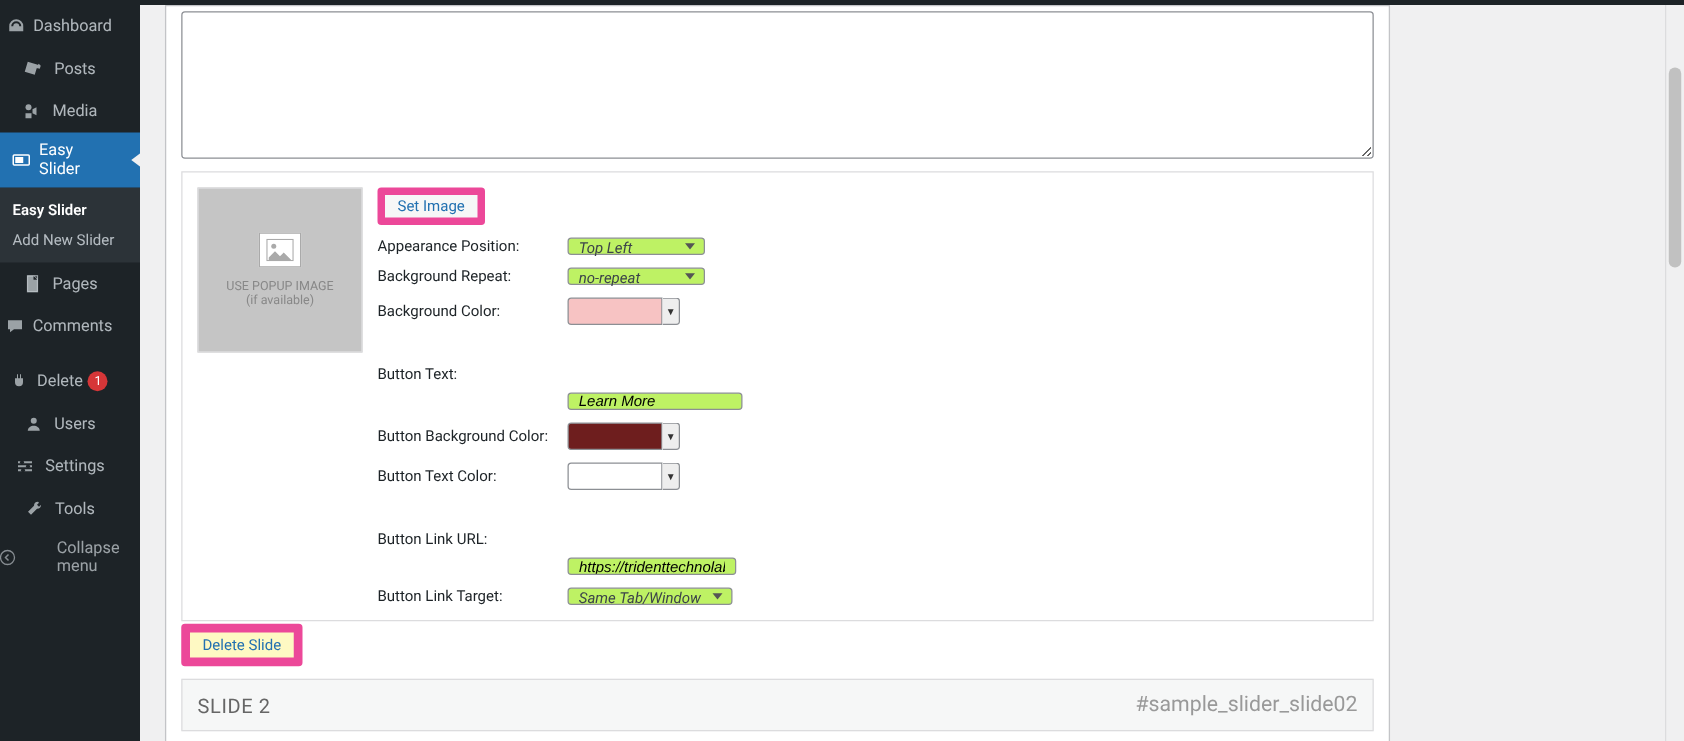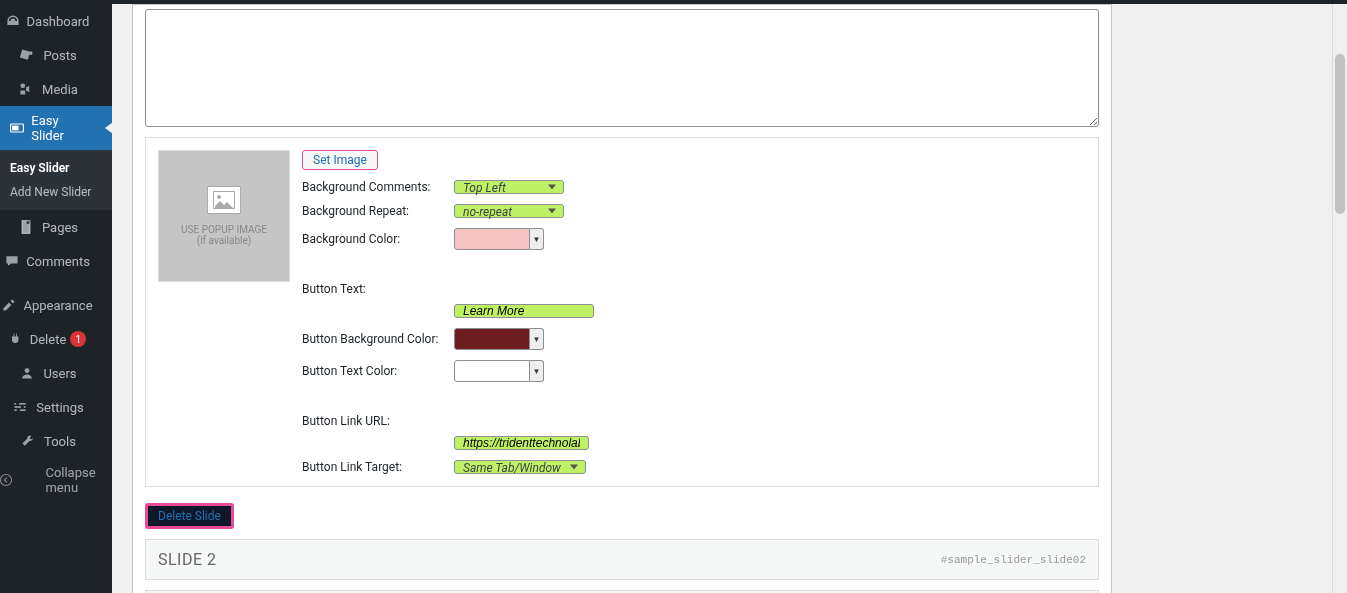--- a/index.html
+++ b/index.html
@@ -71,21 +71,21 @@
     width:132px; height:132px; border:1px solid #dcdcde; background:#c5c5c5;
     display:flex; flex-direction:column; align-items:center; justify-content:center;
     color:#888; font-size:10px; text-align:center; gap:10px;
   }
   .image-placeholder .img-icon {
     width:34px; height:28px; background:#fff; border:1px solid #aaa;
     display:flex; align-items:center; justify-content:center;
   }
   .fields { flex:1; }
   .btn-outline {
-    display:inline-block; border:1px solid #ec4899; color:#2271b1; background:#f6f7f7;
+    display:inline-block; border:6px solid #ec4899; color:#2271b1; background:#f6f7f7;
     padding:2px 10px; font-size:12px; border-radius:3px; cursor:pointer;
   }
   .field-row { display:flex; align-items:center; margin-top:10px; font-size:12px; }
   .field-label { width:152px; color:#1d2327; font-size:12px; }
   .select, .text-input {
     height:14px; border:1px solid #8c8f94; border-radius:3px; background:#bef264;
     font-size:12px; padding:0 24px 0 8px; min-width:110px;font-style:italic;
   }
   .text-input { padding: 0 8px; width:140px;margin-top:44px; }
   .select-wrap { position:relative; display:inline-block; }
@@ -97,30 +97,30 @@
   .color-swatch-wrap { display:flex; align-items:center; }
   .color-swatch {
     width:76px; height:22px; border:1px solid #8c8f94; border-radius:3px 0 0 3px;
   }
   .color-dd {
     width:14px; height:22px; border:1px solid #8c8f94; border-left:none;
     background:#eee; border-radius:0 3px 3px 0; display:flex; align-items:center; justify-content:center;
     font-size:8px; color:#333;
   }
   .btn-danger-outline {
-    display:inline-block; border:3px solid #ec4899; color:#2271b1; background:#0f172a;
-    padding:3px 10px; font-size:12px; border-radius:3px; cursor:pointer; margin-top:16px;
+    display:inline-block; border:7px solid #ec4899; color:#2271b1; background:#fef9c3;
+    padding:3px 10px; font-size:12px; border-radius:3px; cursor:pointer; margin-top:2px;
   }
 
   .slide-header {
     border:1px solid #dcdcde; background:#f6f7f7; padding:10px 12px; margin-top:10px;
     display:flex; justify-content:space-between; align-items:center; cursor:pointer;
   }
   .slide-header .title { color:#666; font-size:16px; letter-spacing:0.5px; }
-  .slide-header .tag { color:#999; font-size:11px;font-family:Liberation Mono, monospace; }
+  .slide-header .tag { color:#999; font-size:17px; }
 
   
   .scrollbar-fake { position:fixed; right:0; top:4px; bottom:0; width:15px; background:#f0f0f1; border-left:1px solid #dcdcde; }
   .scrollbar-thumb { position:absolute; top:50px; left:2px; right:2px; height:160px; background:#c1c1c1; border-radius:8px; }
 
 </style>
 </head>
 <body>
 
 <div class="topbar"></div>
@@ -177,28 +177,20 @@
     </div>
     <div class="menu-item">
       <span class="icon">
         <svg width="16" height="16" viewBox="0 0 20 20" fill="rgba(240,246,252,.6)">
             <path d="M3 4h14v9H9l-4 3v-3H3V4z"></path>
           </svg>
       </span>
       <span>Comments</span>
     </div>
     <div style="height:10px"></div>
-    <div class="menu-item">
-      <span class="icon">
-        <svg width="16" height="16" viewBox="0 0 20 20" fill="rgba(240,246,252,.6)">
-            <path d="M3 14l7-7 3 3-7 7H3v-3zm9-9l2-2 3 3-2 2-3-3z"></path>
-          </svg>
-      </span>
-      <span>Appearance</span>
-    </div>
     <div class="menu-item">
       <span class="icon">
         <svg width="16" height="16" viewBox="0 0 20 20" fill="rgba(240,246,252,.6)">
             <path d="M7 3v4H5v4a4 4 0 008 0V7h-2V3h-1v4H8V3H7z"></path>
           </svg>
       </span>
       <span>Delete</span>
       <span class="badge">1</span>
     </div>
     <div class="menu-item">
@@ -260,21 +252,21 @@
           <div>
             <div>USE POPUP IMAGE</div>
             <div>(if available)</div>
           </div>
         </div>
 
         <div class="fields">
           <span class="btn-outline">Set Image</span>
 
           <div class="field-row">
-            <span class="field-label">Background Comments:</span>
+            <span class="field-label">Appearance Position:</span>
             <span class="select-wrap">
               <div class="select">Top Left</div>
             </span>
           </div>
 
 
           <div class="field-row">
             <span class="field-label">Background Repeat:</span>
             <span class="select-wrap">
               <div class="select">no-repeat</div>

